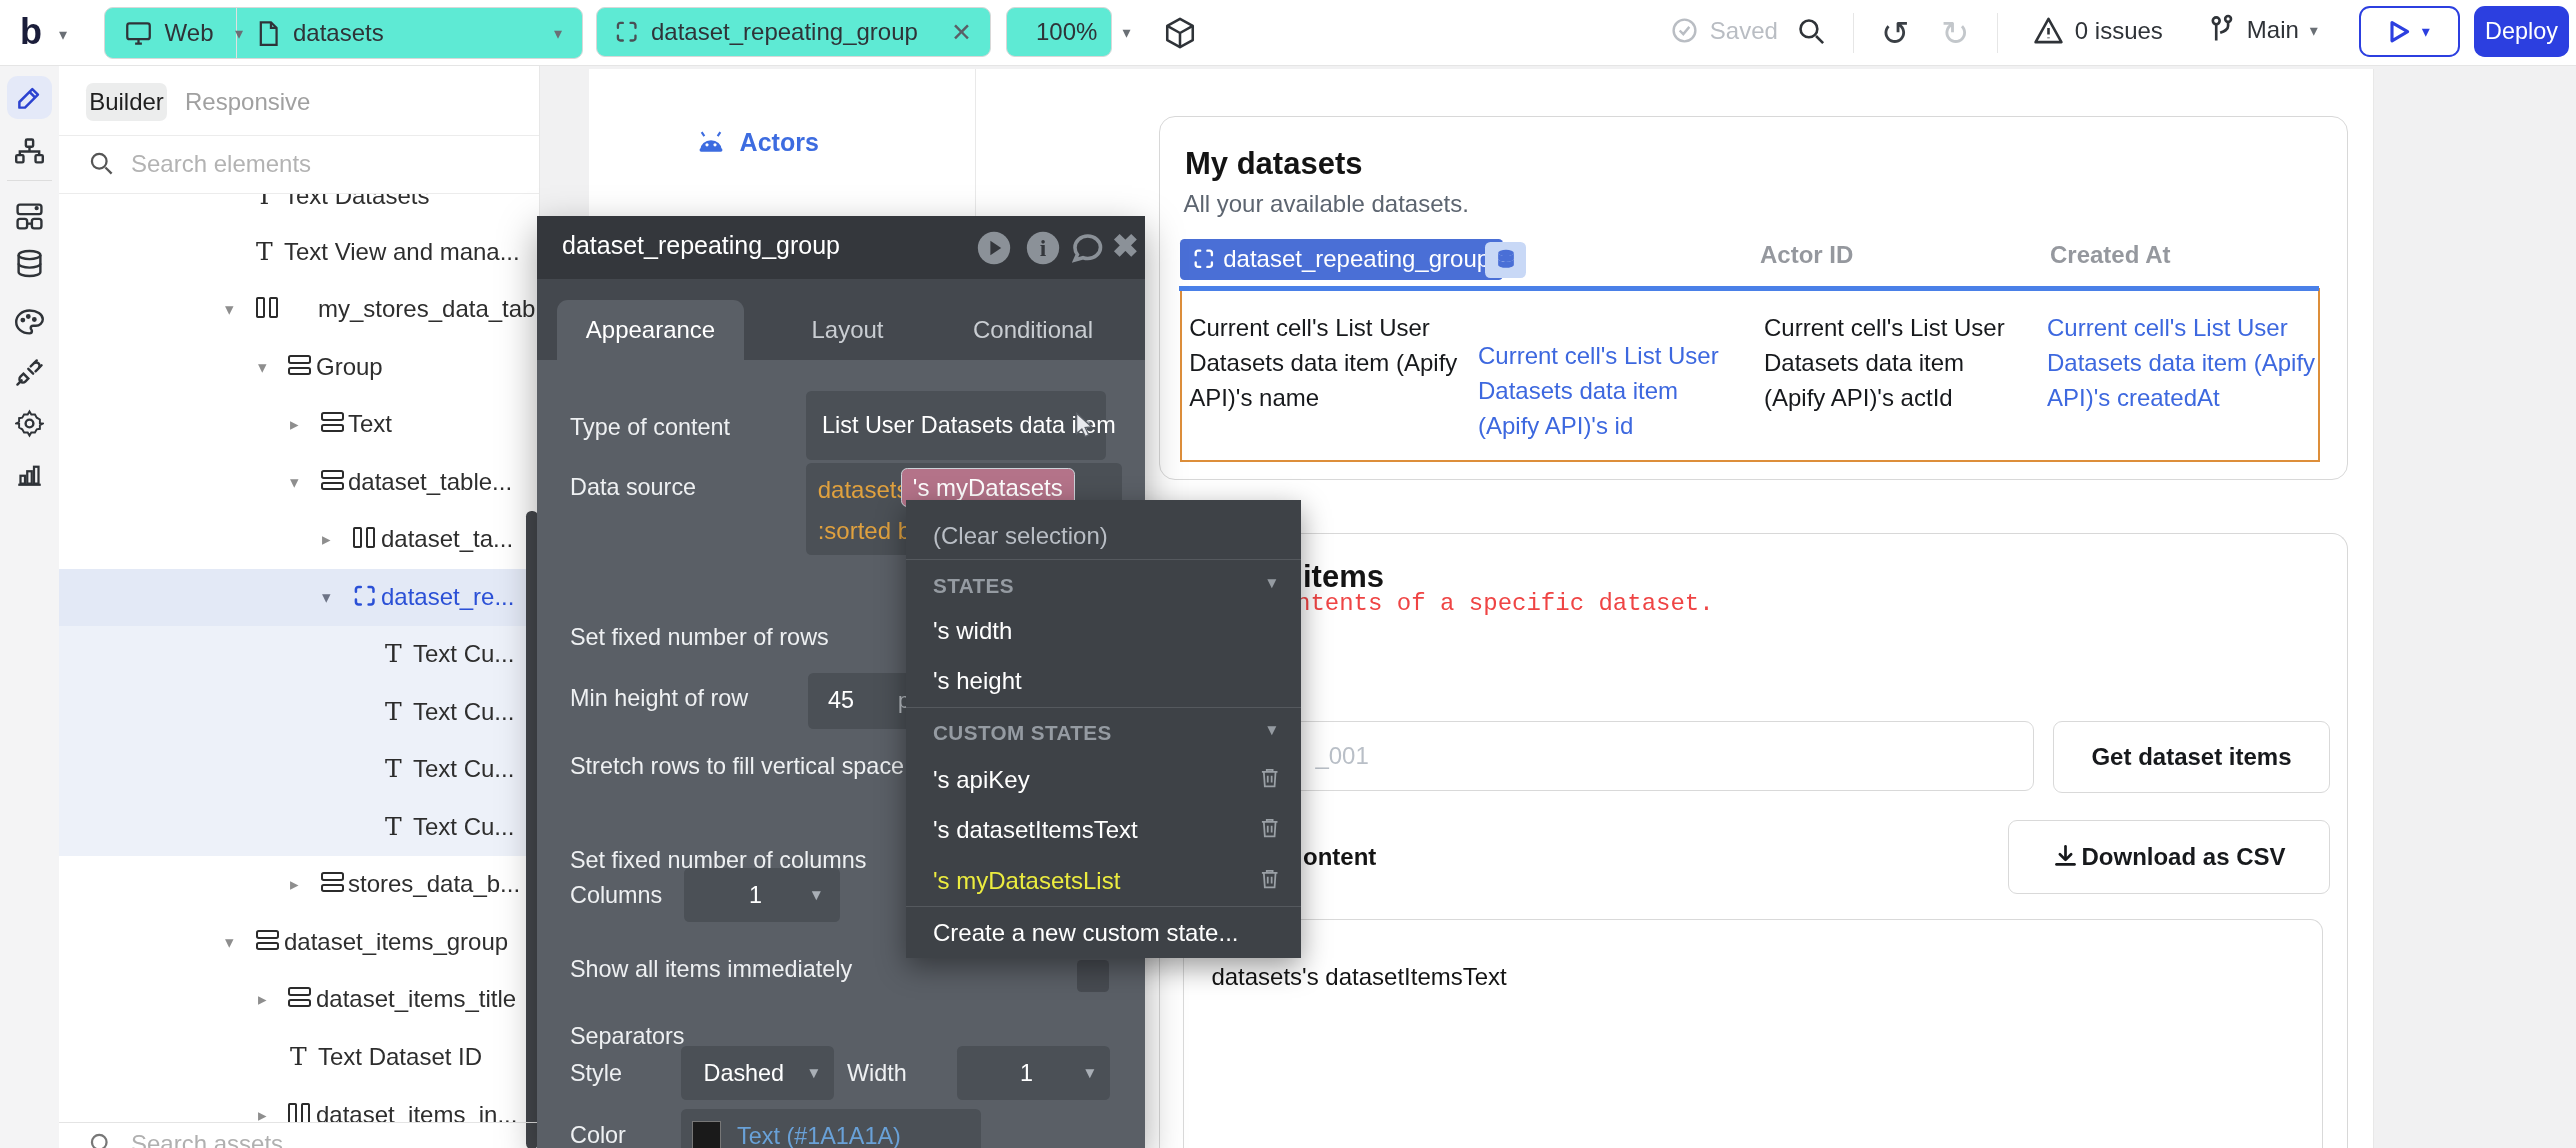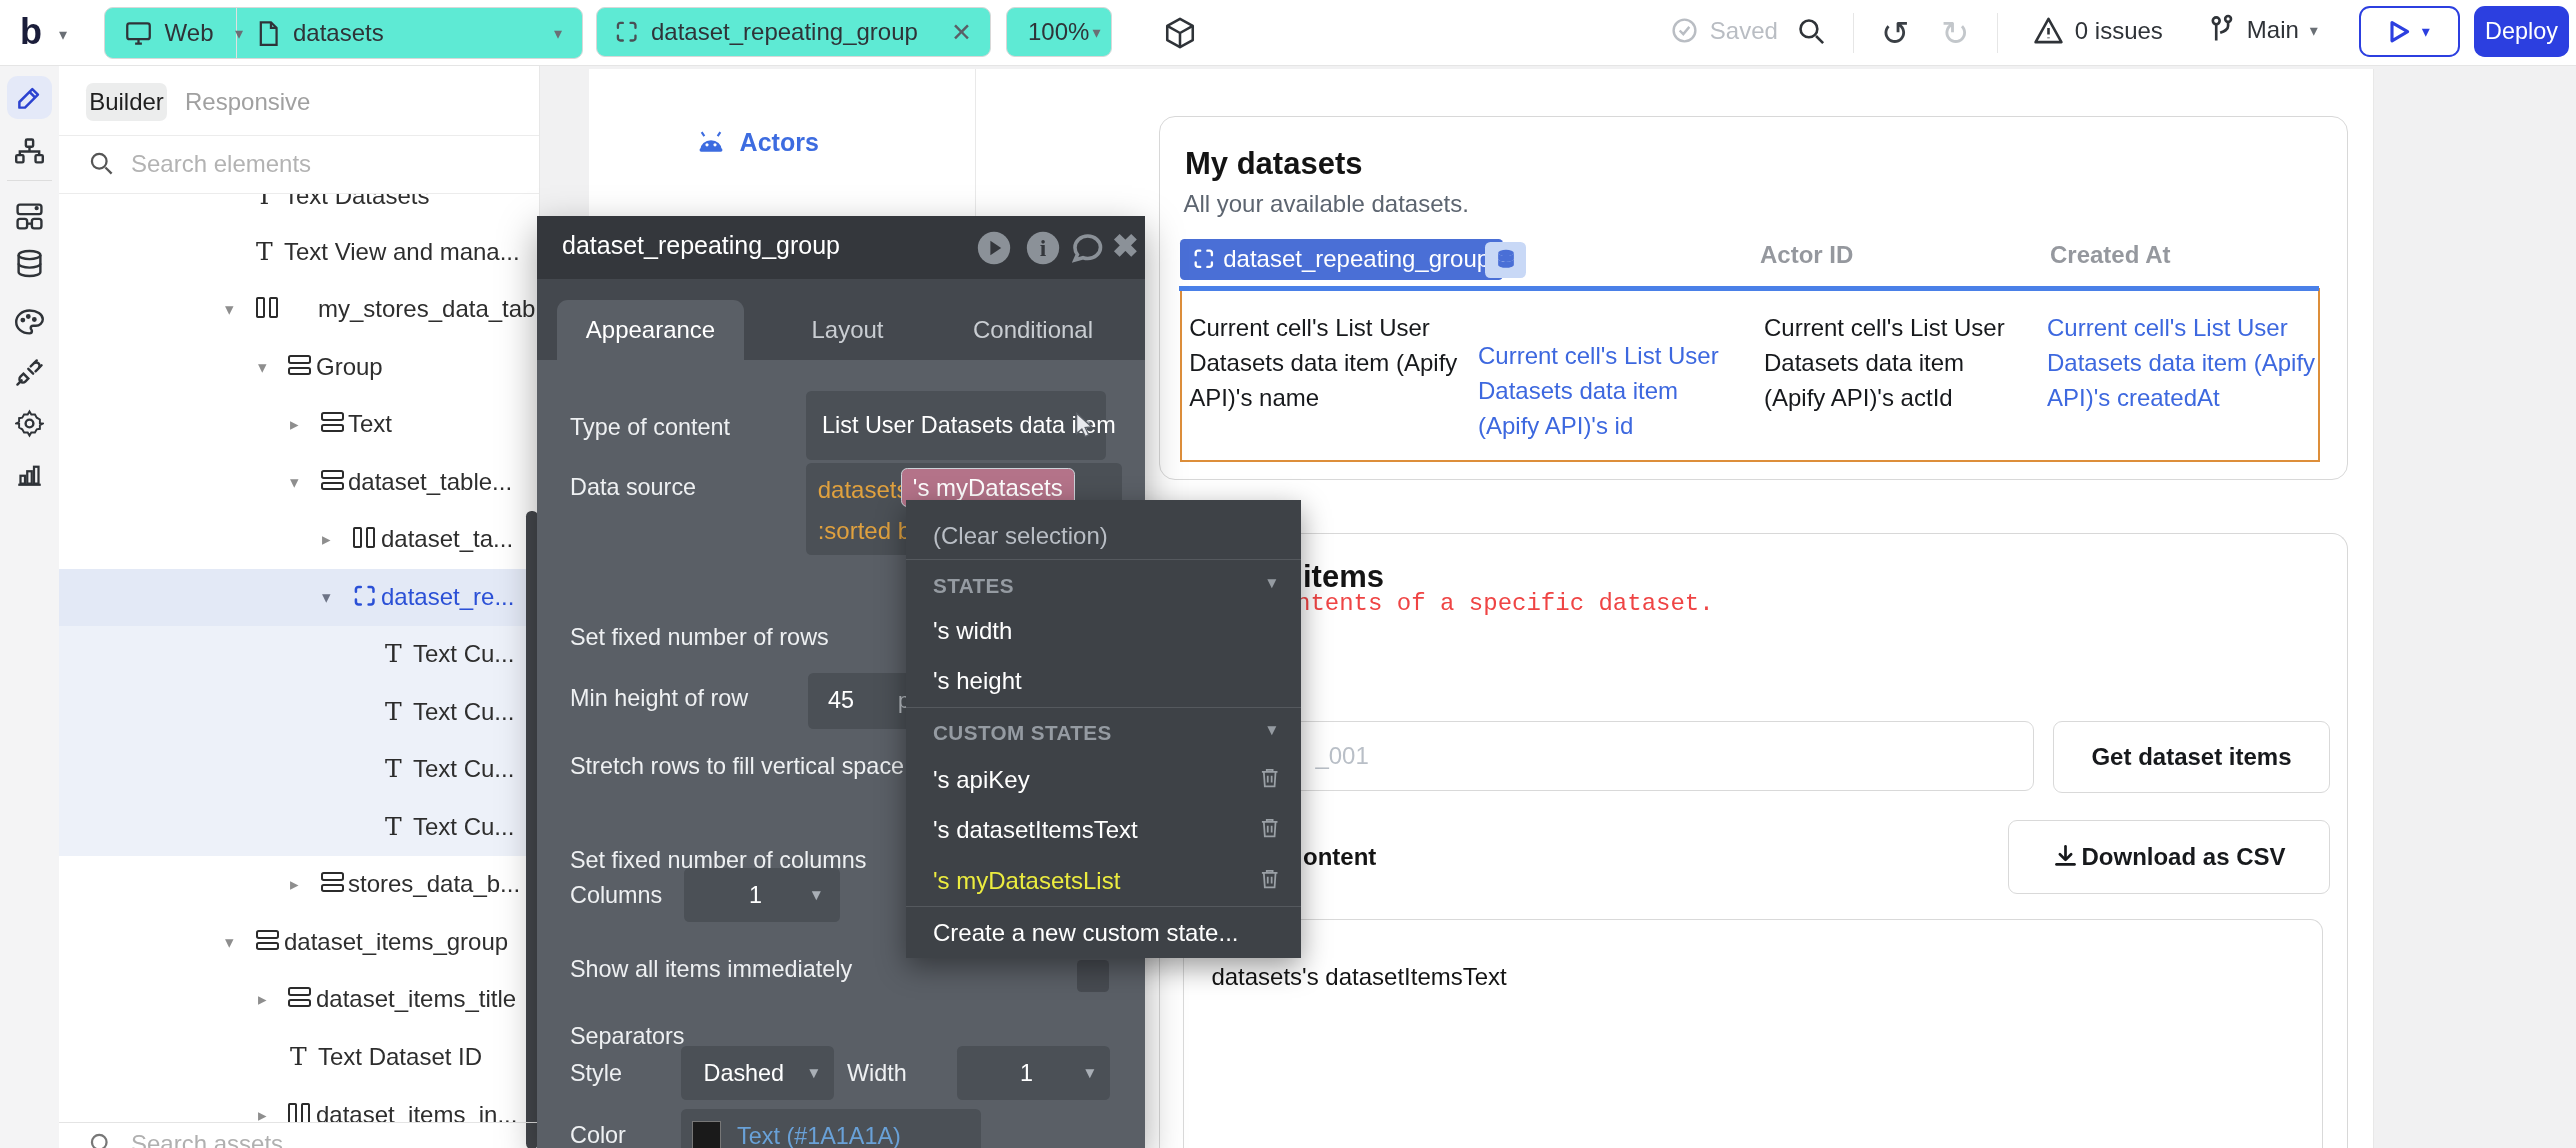--- a/index.html
+++ b/index.html
@@ -534,21 +534,21 @@
             <path d="M3 8V5.5A2.5 2.5 0 0 1 5.5 3H8"></path>
             <path d="M16 3h2.5A2.5 2.5 0 0 1 21 5.5V8"></path>
             <path d="M21 16v2.5a2.5 2.5 0 0 1-2.5 2.5H16"></path>
             <path d="M8 21H5.5A2.5 2.5 0 0 1 3 18.5V16"></path>
           </svg>
       </span>
       <span class="tb-text">dataset_repeating_group</span>
       <span style="margin-left:auto;font-size:25px;color:#5a5f66;">✕</span>
     </div>
 
-    <div class="tb-box abs" style="left:1006px;top:7.2px;width:106px;height:50px;padding:0 21px;gap:3px;box-sizing:border-box;">
+    <div class="tb-box abs" style="left:1006px;top:7.2px;width:106px;height:50px;padding:0 29px;gap:25px;box-sizing:border-box;">
       <span class="tb-text">100%</span>
       <span class="chev">▾</span>
     </div>
 
     <span class="abs" style="left:1163px;top:16px;">
       <svg width="34" height="34" viewBox="0 0 24 24" fill="none" stroke="#2f3338" stroke-width="1.8" stroke-linejoin="round">
           <path d="M12 2l9 5v10l-9 5-9-5V7z"></path>
           <path d="M3 7l9 5 9-5M12 12v10"></path>
         </svg>
     </span>

